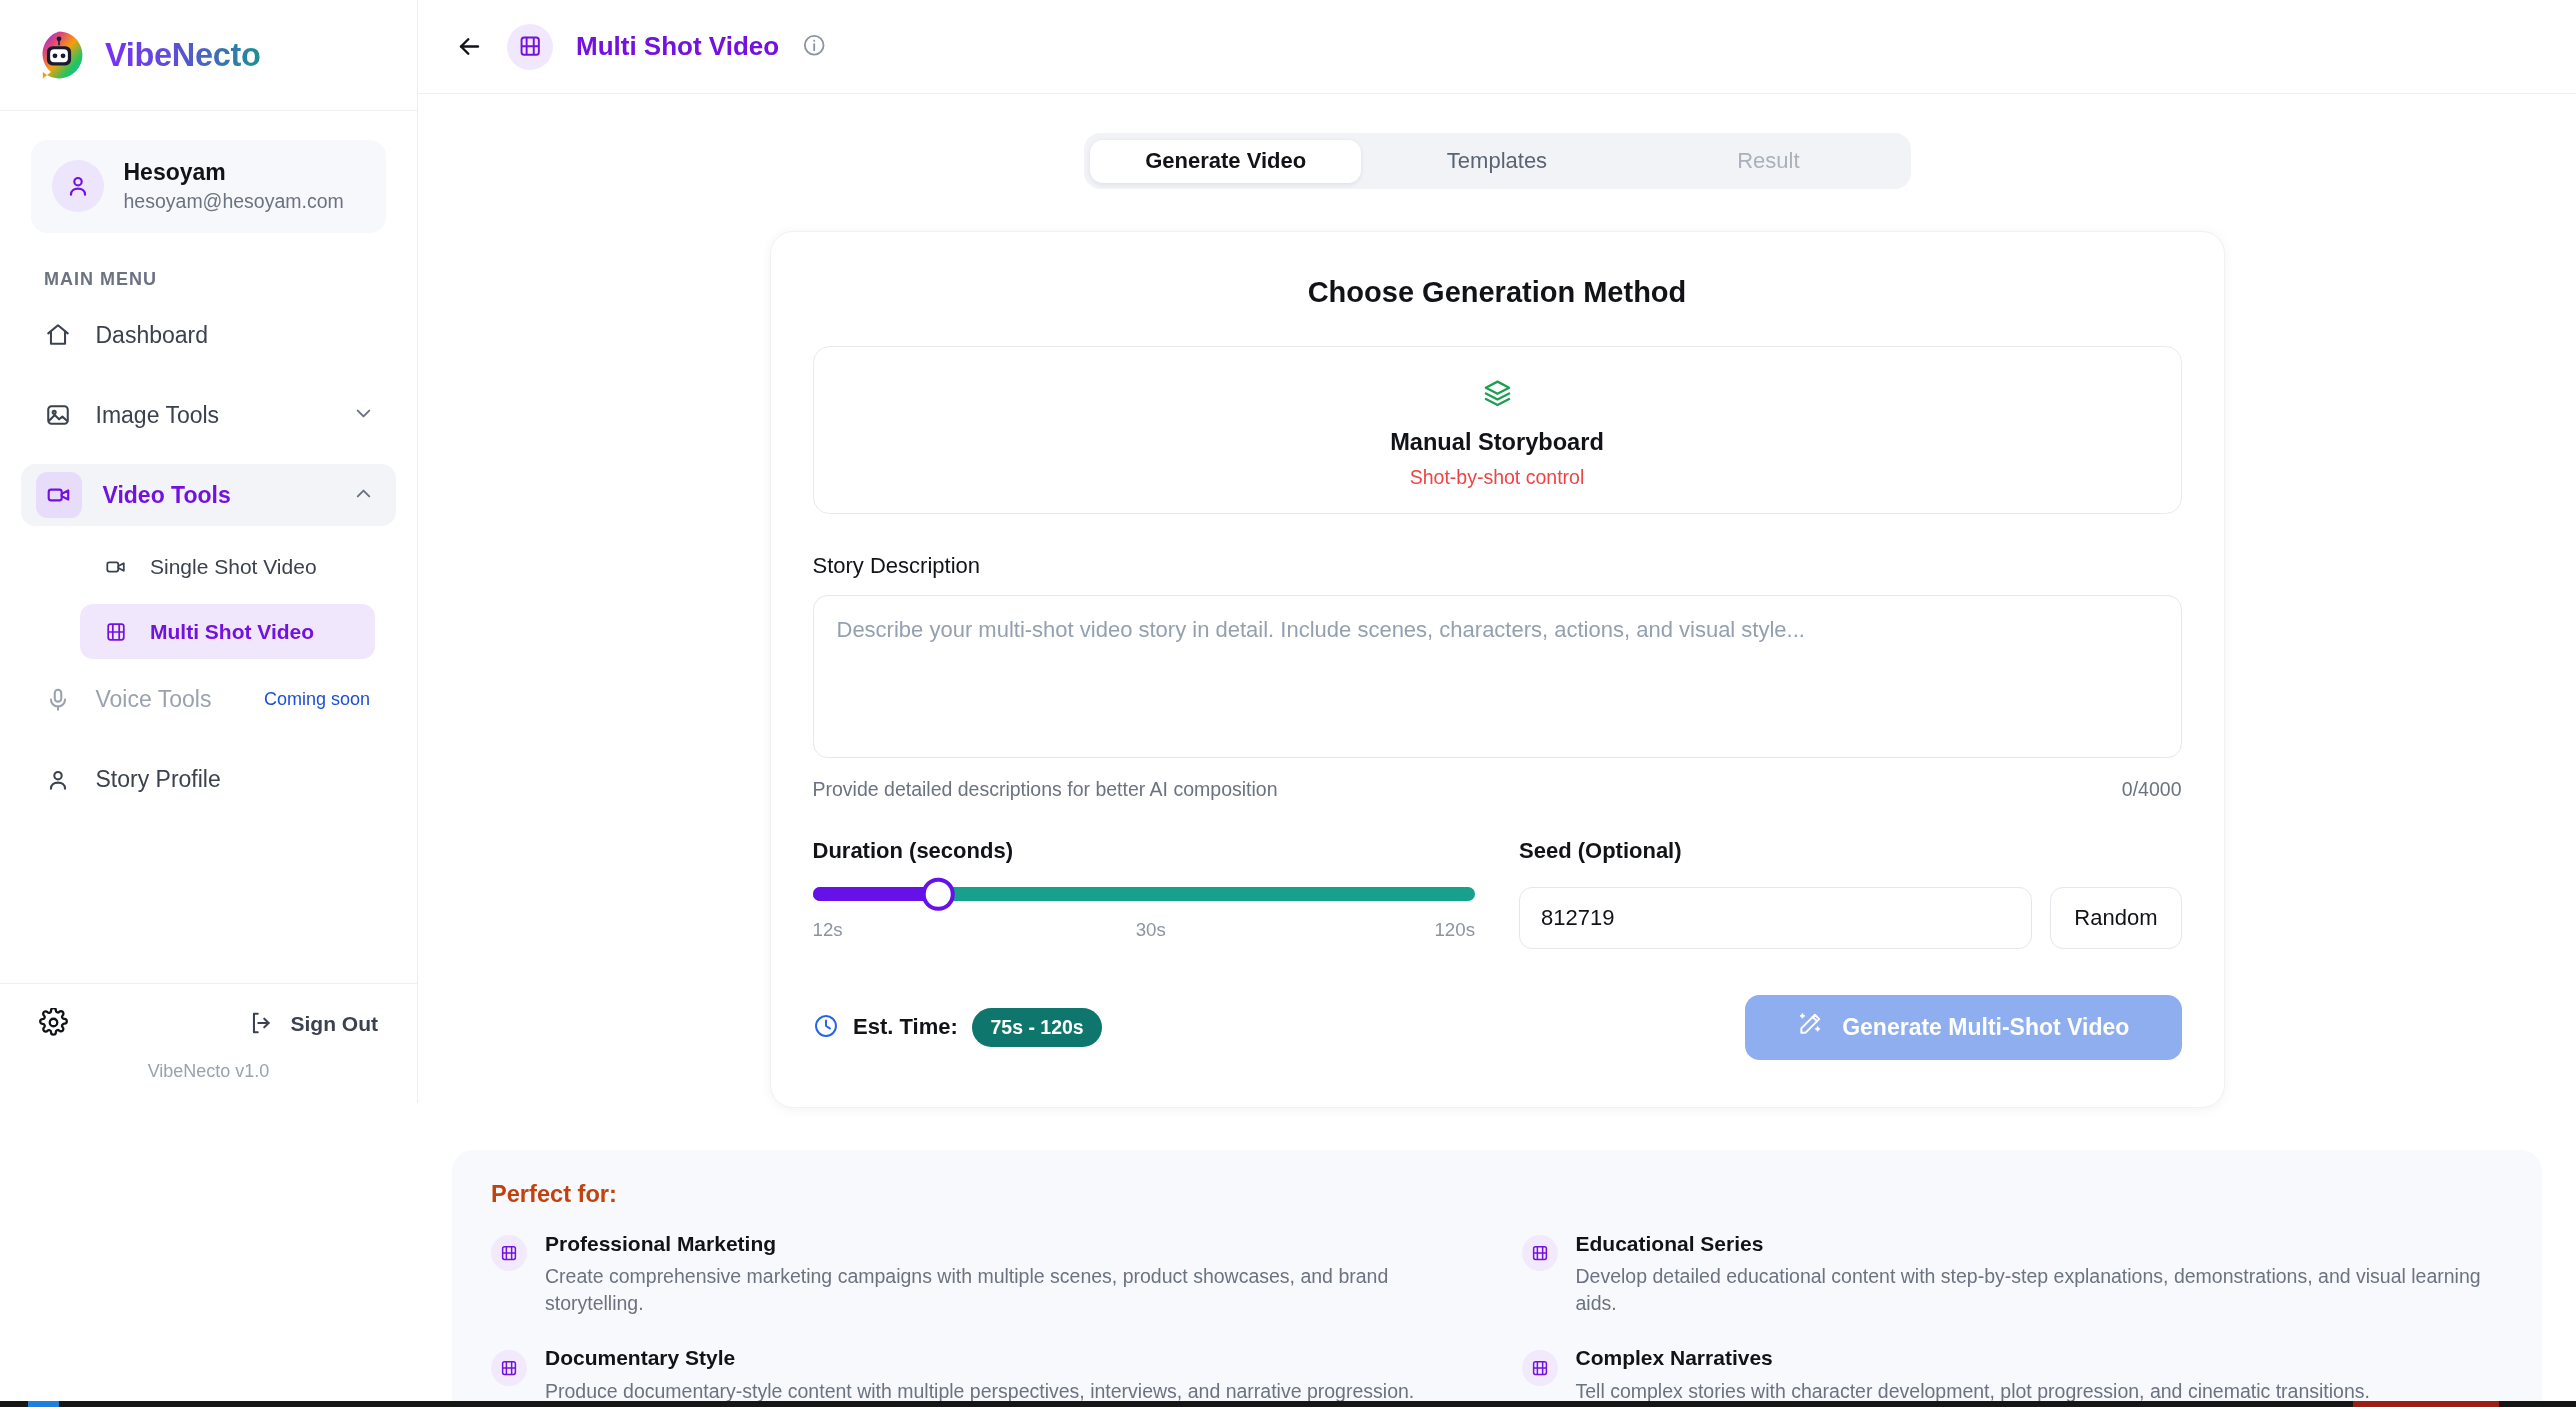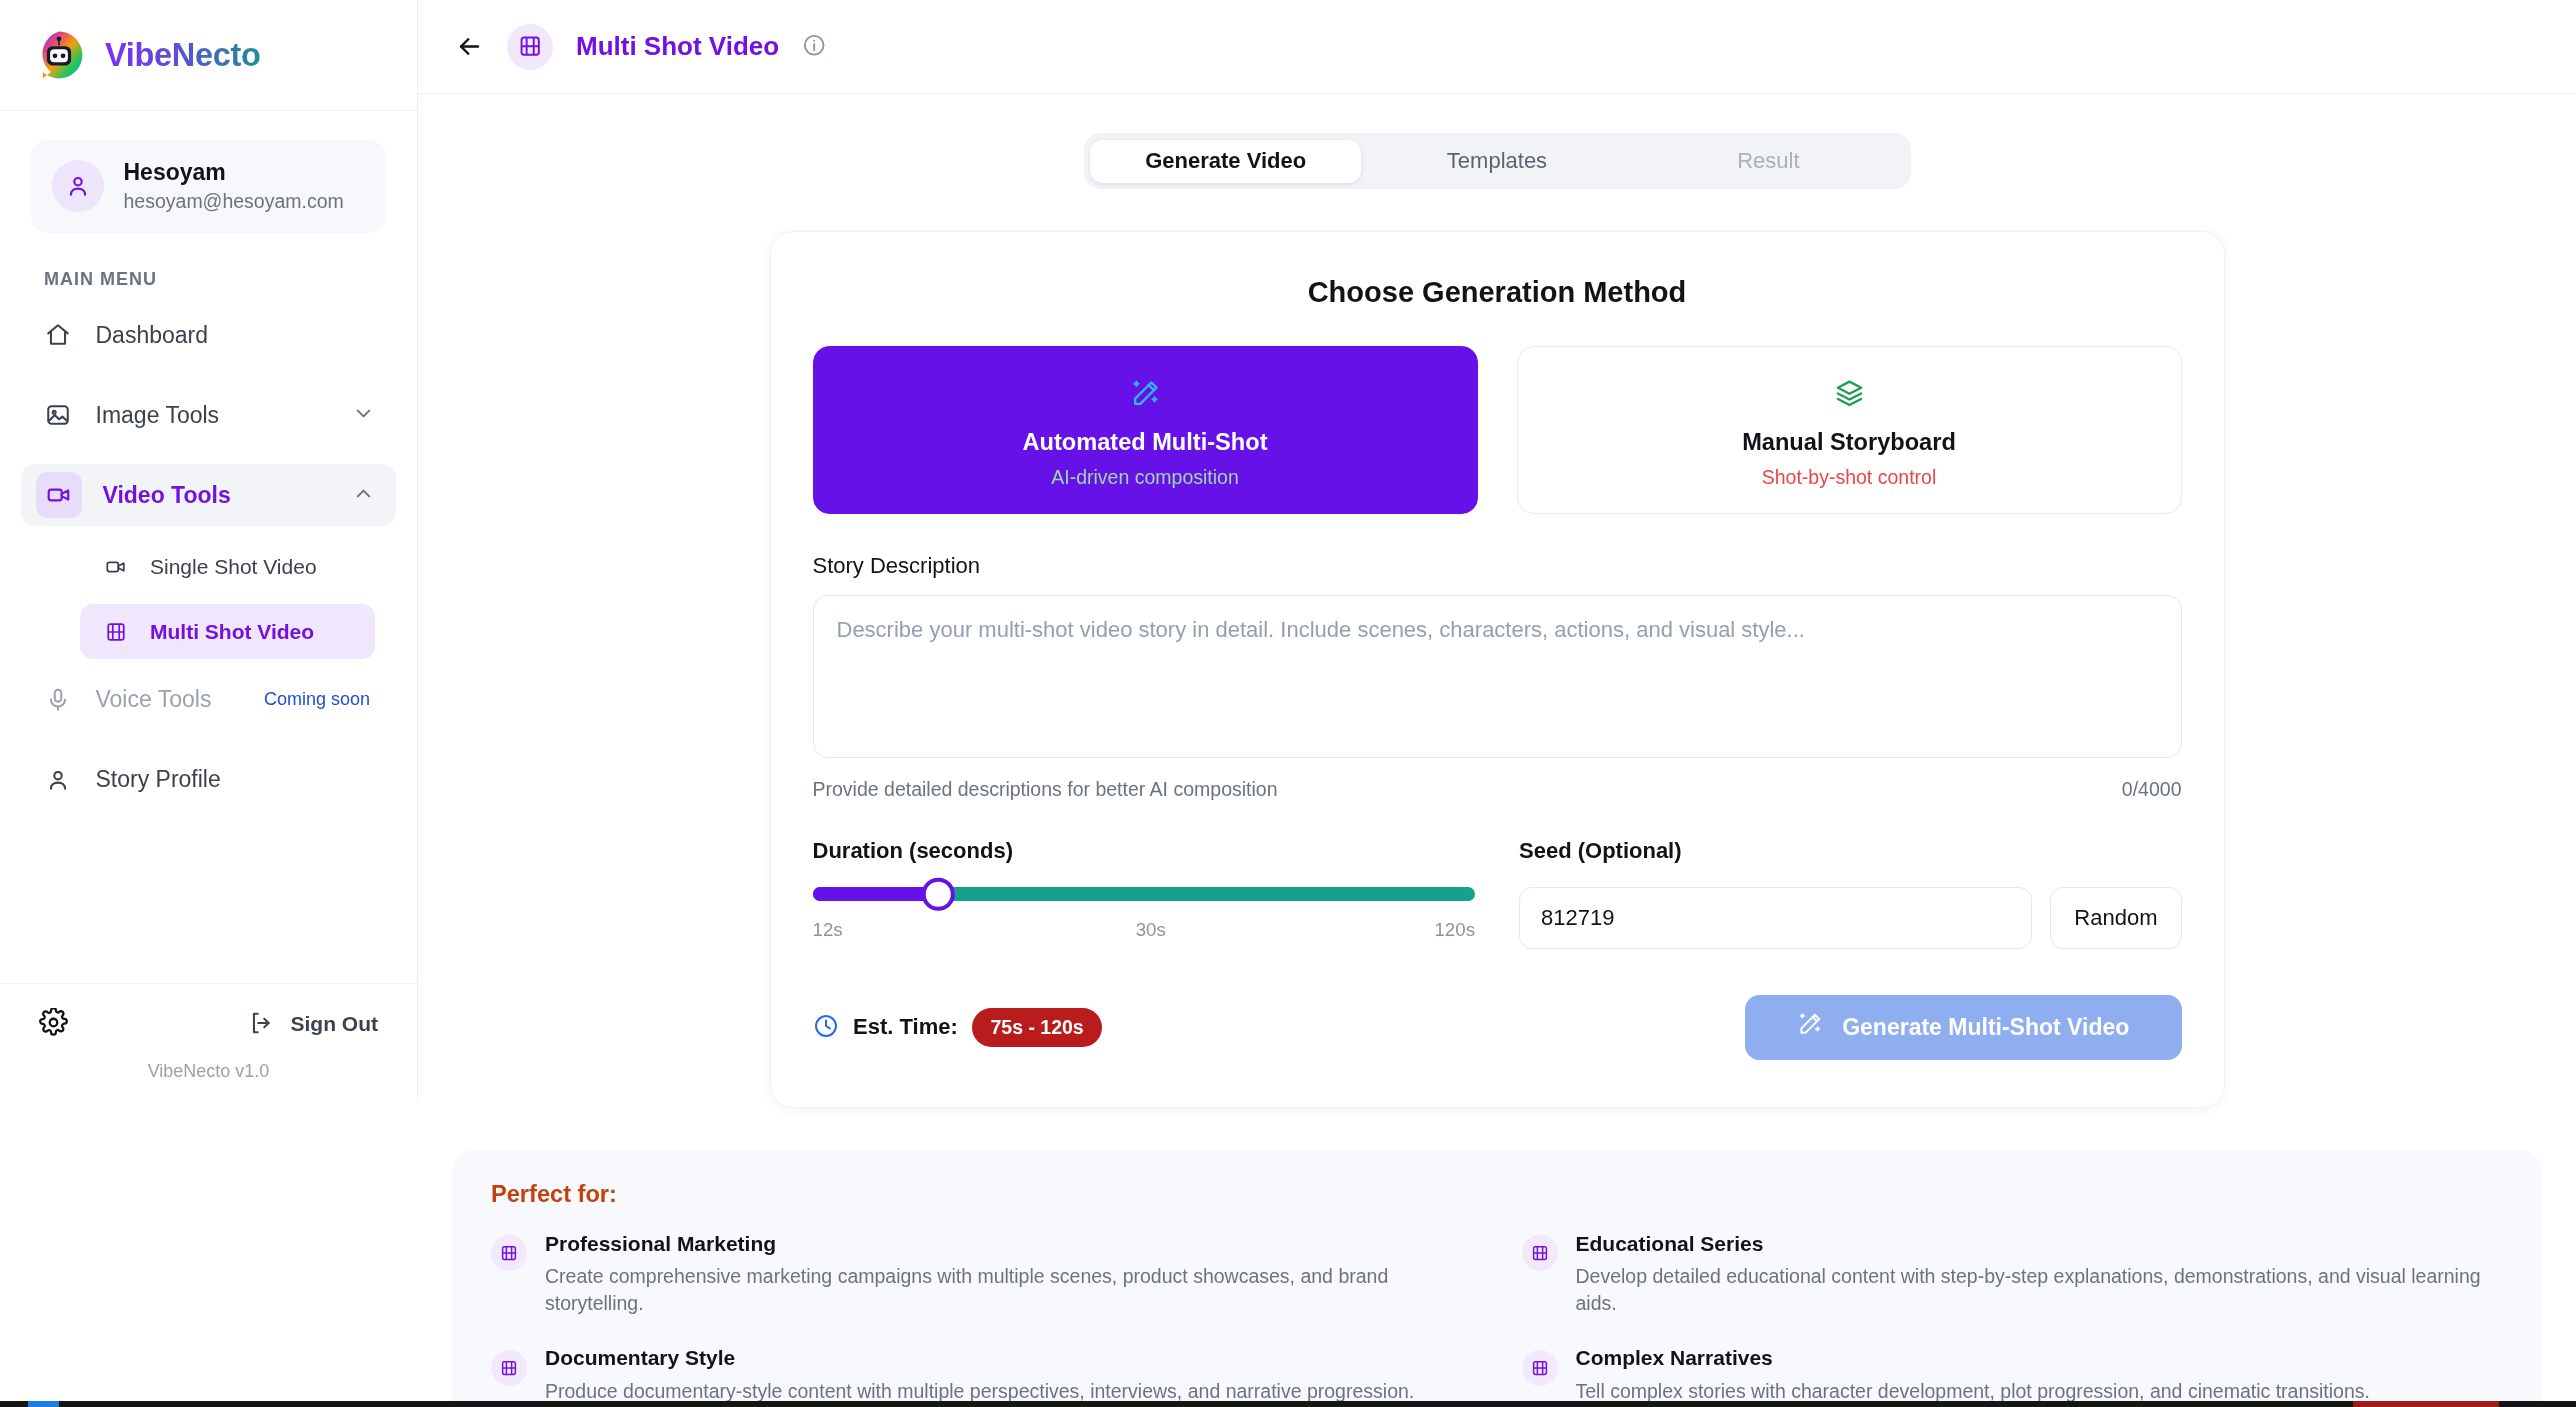--- a/index.html
+++ b/index.html
@@ -316,21 +316,21 @@
     white-space: nowrap;
   }
 
   .bottom-row {
     display: flex; align-items: center; justify-content: space-between;
     margin-top: 46px;
   }
   .est-time { display: flex; align-items: center; gap: 14.6px; }
   .est-label { font-size: 22px; font-weight: 600; color: #111317; }
   .est-badge {
-    background: #b91c1c;
+    background: #0f766e;
     color: #ffffff;
     font-size: 19.5px;
     font-weight: 700;
     padding: 8.1px 18px;
     border-radius: 812px;
     text-align: center;
   }
   .gen-btn {
     display: flex; align-items: center; justify-content: center; gap: 19.5px;
     background: #8eaef0;
@@ -574,31 +574,20 @@
           <div class="tab active">Generate Video</div>
           <div class="tab">Templates</div>
           <div class="tab muted">Result</div>
         </div>
       </div>
 
       <section class="panel">
         <div class="panel-title">Choose Generation Method</div>
 
         <div class="method-grid">
-          <div class="method-card selected">
-            <span class="method-icon">
-              <svg width="31" height="31" viewBox="0 0 24 24" fill="none" stroke="#2fb8f0" stroke-width="1.8" stroke-linecap="round" stroke-linejoin="round">
-                <path d="M16.5 3.5l4 4L8 20H4v-4z"></path>
-                <path d="M14.5 5.5l4 4"></path>
-                <path d="M5 3v3M3.5 4.5h3M19 15v3M17.5 16.5h3"></path>
-              </svg>
-            </span>
-            <div class="method-name">Automated Multi-Shot</div>
-            <div class="method-sub">AI-driven composition</div>
-          </div>
           <div class="method-card">
             <span class="method-icon">
               <svg width="31" height="31" viewBox="0 0 24 24" fill="none" stroke="#1e9e52" stroke-width="1.8" stroke-linecap="round" stroke-linejoin="round">
                 <path d="M12 2.8 21 7.5 12 12.2 3 7.5z"></path>
                 <path d="M3 12l9 4.7 9-4.7"></path>
                 <path d="M3 16.2l9 4.7 9-4.7"></path>
               </svg>
             </span>
             <div class="method-name">Manual Storyboard</div>
             <div class="method-sub">Shot-by-shot control</div>

